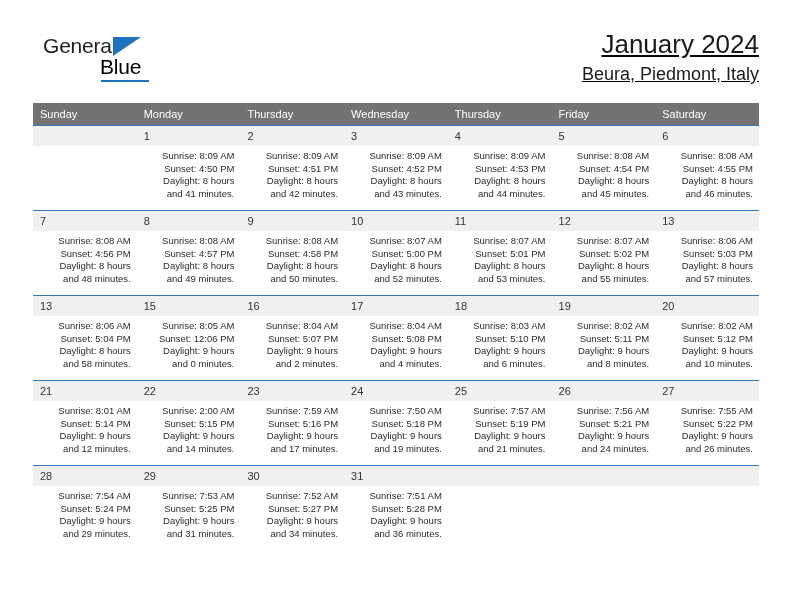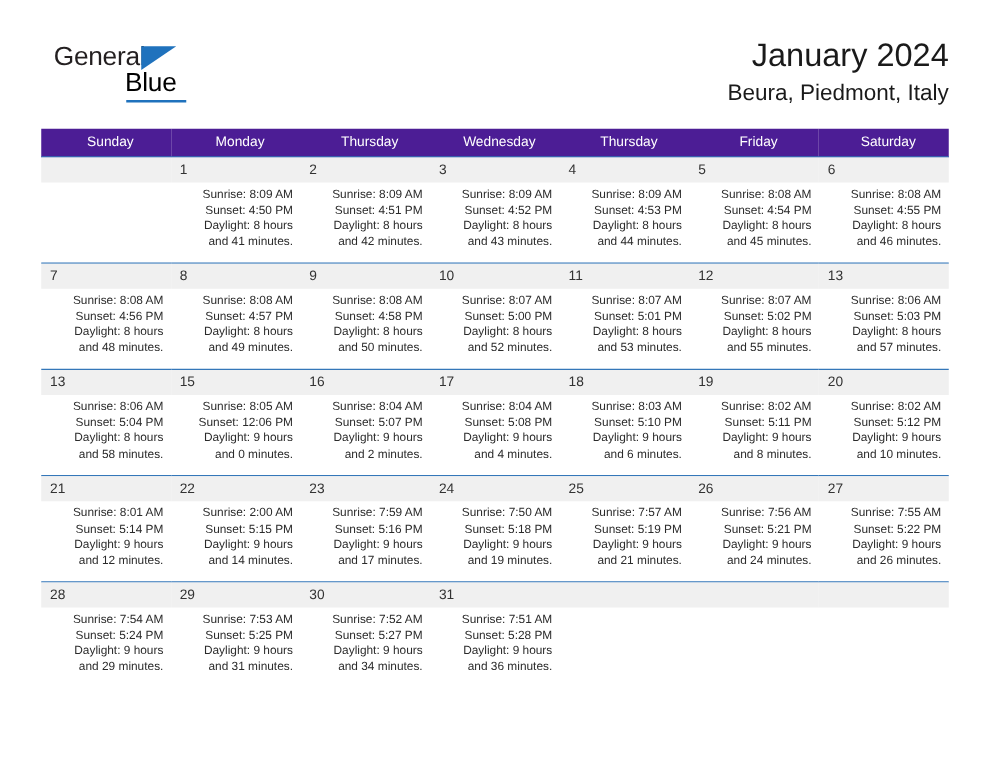--- a/index.html
+++ b/index.html
@@ -70,20 +70,21 @@
     width: 48px;
     height: 2px;
     background: #1f72bd;
   }
 
   .title-block {
     position: absolute;
     right: 0;
     top: 0;
     text-align: right;
+    text-decoration: underline;
   }
   .cal-title {
     font-size: 26px;
     color: #1a1a1a;
     line-height: 32px;
     white-space: nowrap;
   }
   .cal-subtitle {
     font-size: 18px;
     color: #1a1a1a;
@@ -95,25 +96,25 @@
   
   .calendar {
     position: absolute;
     left: 33px;
     top: 103px;
     width: 726px;
     border-collapse: collapse;
     table-layout: fixed;
   }
   .calendar th {
-    background: #4c1d95;
+    background: #737373;
     color: #ffffff;
     font-weight: normal;
     font-size: 11px;
-    text-align: center;
+    text-align: left;
     padding: 5px 0 5px 7px;
     height: 11px;
     border: none;
   }
   .calendar td {
     vertical-align: top;
     padding: 0;
     border: none;
     border-top: 1px solid #3477b9;
     height: 84px;

